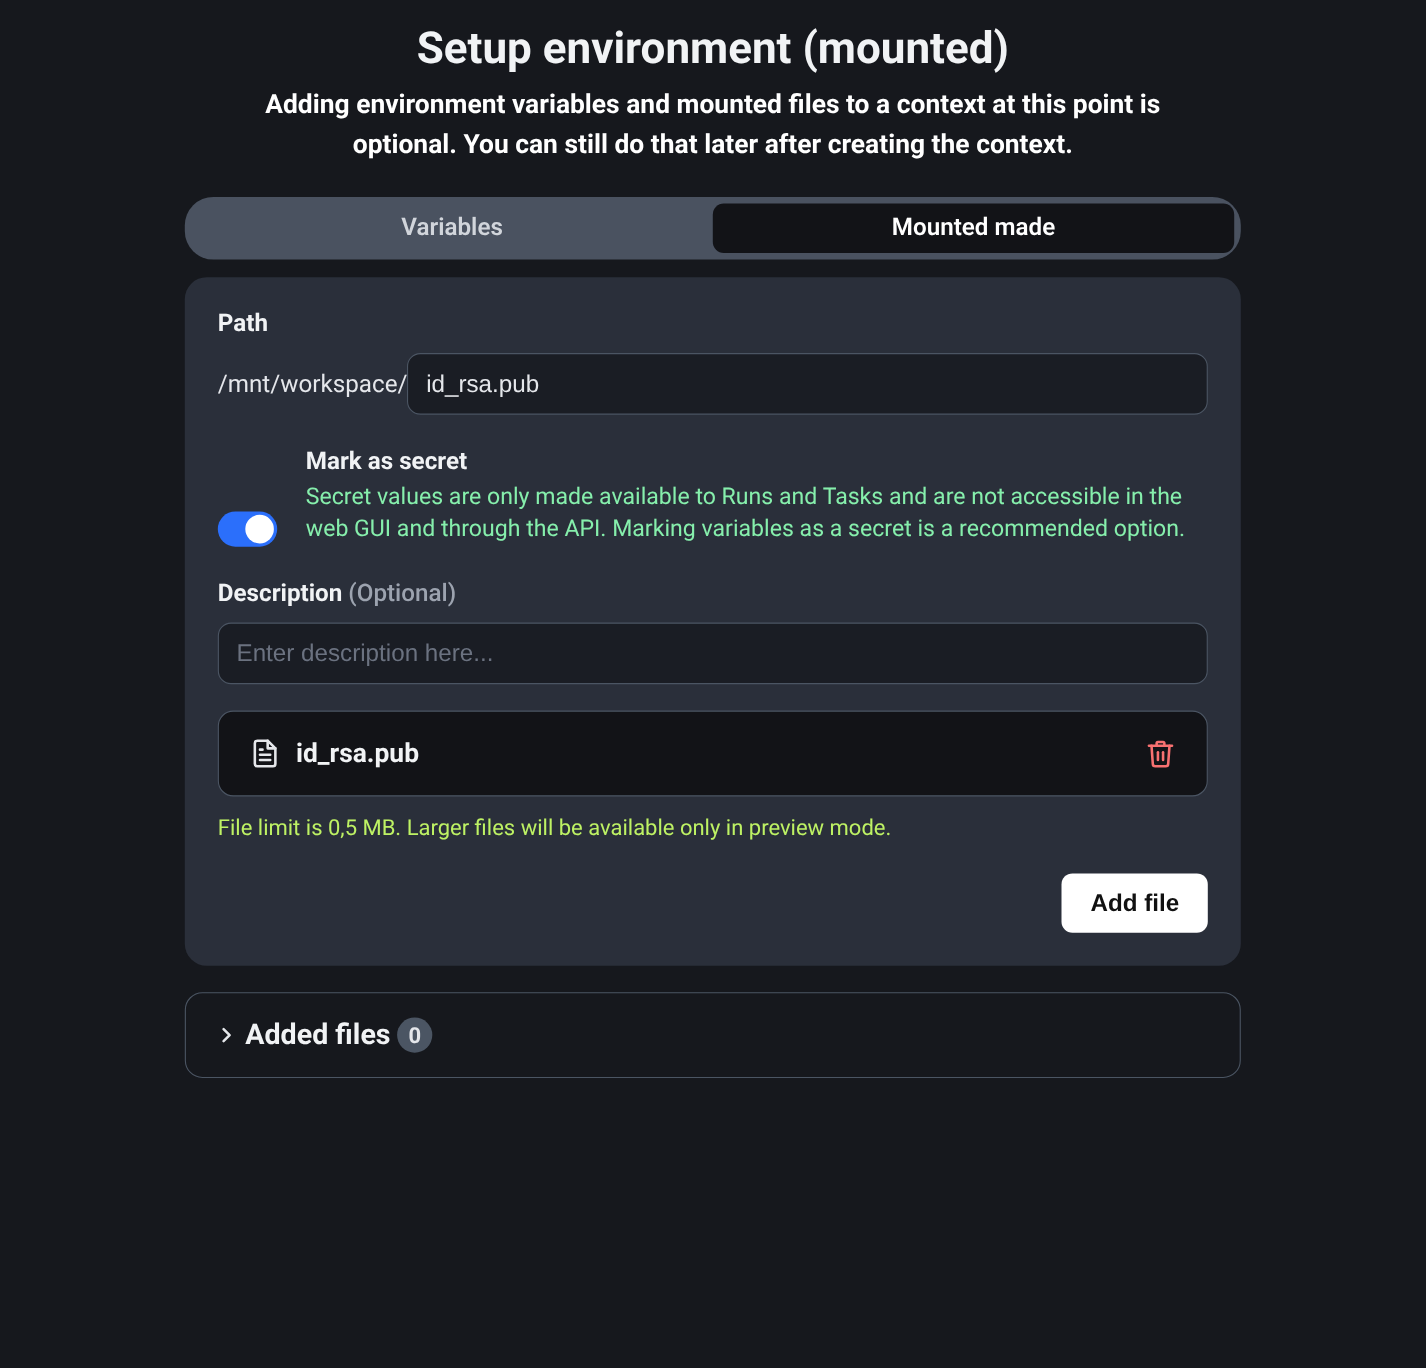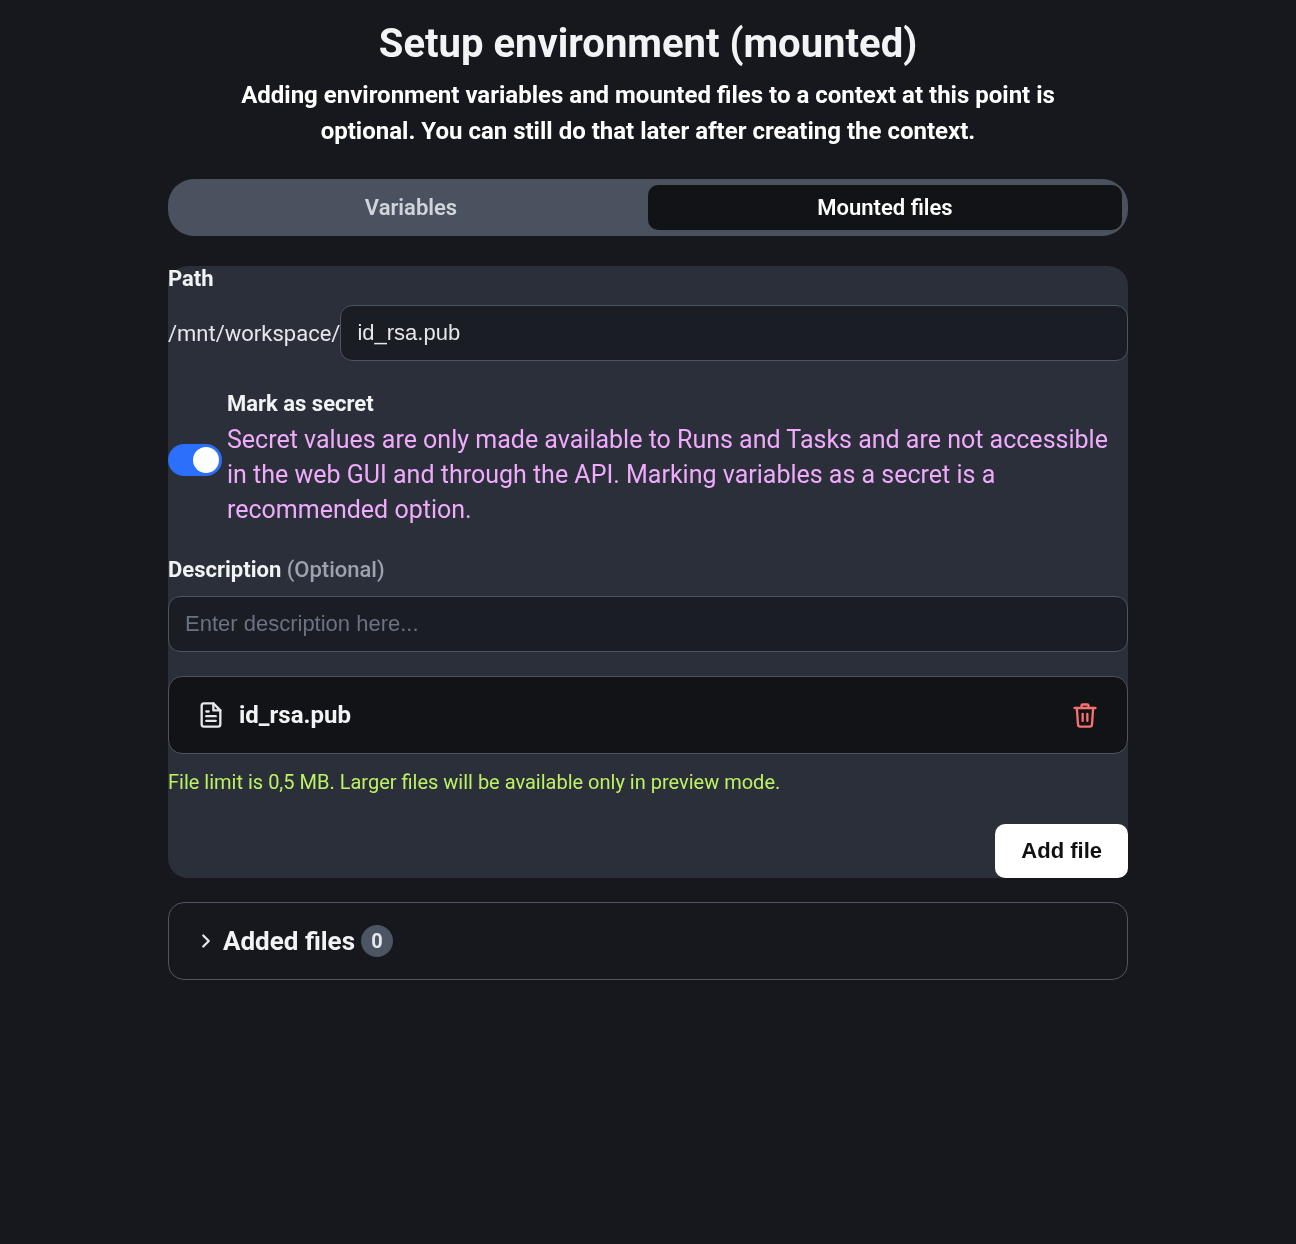--- a/index.html
+++ b/index.html
@@ -35,39 +35,40 @@
       max-width: 900px;
       margin-left: auto;
       margin-right: auto;
       font-weight: bold;
     }
     .tabs {
       display: flex;
       background: #4a5260;
       border-radius: 26px;
       padding: 6px;
-      margin-bottom: 30px;
+      margin-bottom: 16px;
     }
     .tab {
       flex: 1;
       text-align: center;
       padding: 10px 0;
       font-size: 22px;
       font-weight: 600;
       border-radius: 10px;
       cursor: pointer;
       color: #d1d5db;
     }
     .tab.active {
       background: #121317;
       color: #fff;
     }
     .panel {
       background: #2a2f3a;
       border-radius: 20px;
+      padding: 30px;
       margin-bottom: 24px;
     }
     .label {
       font-size: 22px;
       font-weight: 700;
       color: #f1f3f5;
       margin-bottom: 14px;
     }
     .label .optional {
       color: #9ca3af;
@@ -92,22 +93,22 @@
       padding: 14px 16px;
       font-size: 22px;
       color: #e5e7eb;
       outline: none;
     }
     .text-input::placeholder {
       color: #6b7280;
     }
     .toggle-row {
       display: flex;
-      align-items: center;
-      gap: 5px;
+      align-items: flex-end;
+      gap: 26px;
       margin-bottom: 30px;
     }
     .toggle {
       width: 54px;
       height: 32px;
       background: #2b6ffb;
       border-radius: 16px;
       position: relative;
       flex-shrink: 0;
       cursor: pointer;
@@ -125,22 +126,22 @@
     .toggle-content {
       flex: 1;
     }
     .toggle-title {
       font-size: 22px;
       font-weight: 700;
       color: #f1f3f5;
       margin-bottom: 6px;
     }
     .toggle-desc {
-      font-size: 25px;
-      color: #f0abfc;
+      font-size: 21px;
+      color: #86efac;
       line-height: 1.4;
     }
     .desc-input {
       width: 100%;
       background: #1a1d24;
       border: 1px solid #4b5563;
       border-radius: 12px;
       padding: 14px 16px;
       font-size: 22px;
       color: #e5e7eb;
@@ -223,21 +224,21 @@
   </style>
 </head>
 <body>
 
 <div class="container">
   <h1 class="heading">Setup environment (mounted)</h1>
   <p class="subheading">Adding environment variables and mounted files to a context at this point is optional. You can still do that later after creating the context.</p>
 
   <div class="tabs">
     <div class="tab">Variables</div>
-    <div class="tab active">Mounted files</div>
+    <div class="tab active">Mounted made</div>
   </div>
 
   <div class="panel">
     <div class="label">Path</div>
     <div class="path-row">
       <span class="path-prefix">/mnt/workspace/</span>
       <input type="text" class="text-input" value="id_rsa.pub" style="">
     </div>
 
     <div class="toggle-row">

